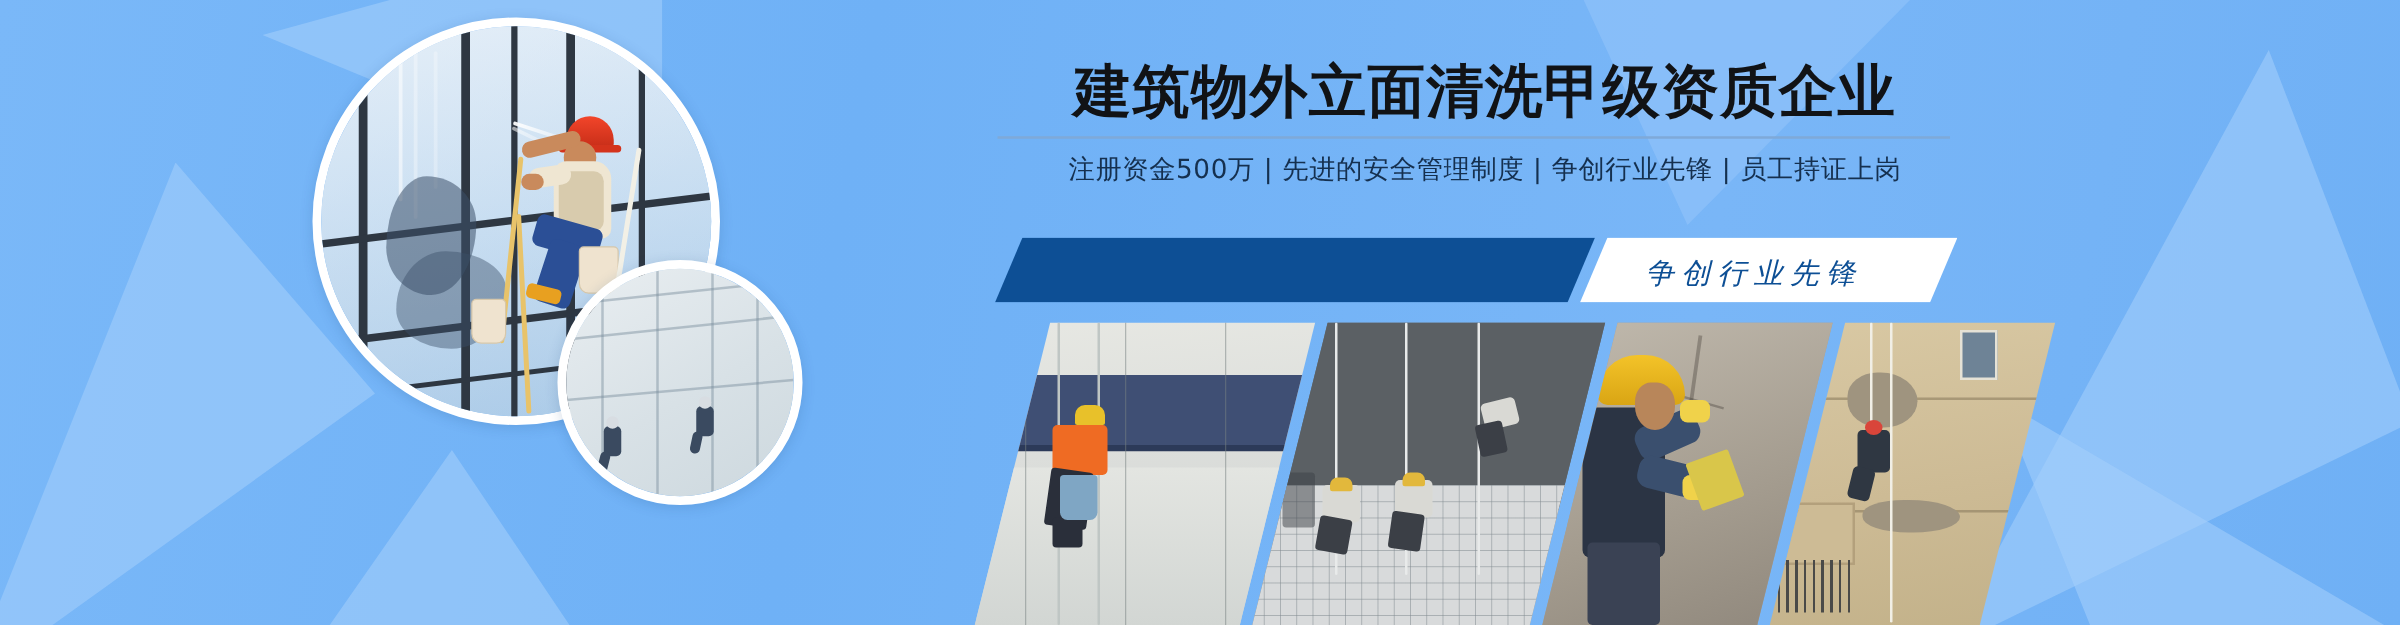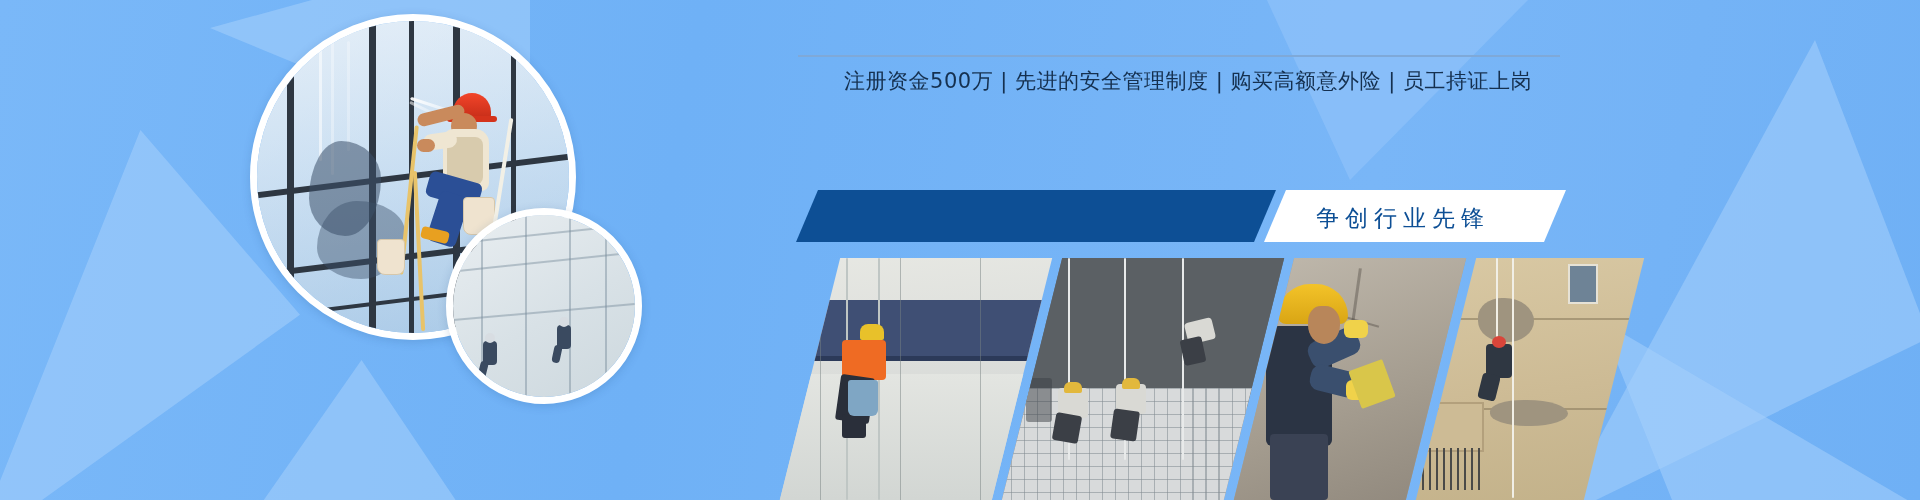--- a/index.html
+++ b/index.html
@@ -80,21 +80,21 @@
 
   
   .ribbon{position:absolute;left:796px;top:190px;width:770px;height:52px;}
   .rib-blue{position:absolute;left:0;top:0;width:480px;height:52px;background:#0d4f95;
     clip-path:polygon(22px 0,100% 0,calc(100% - 22px) 100%,0 100%);}
   .rib-white{position:absolute;left:468px;top:0;width:302px;height:52px;background:#ffffff;
     clip-path:polygon(22px 0,100% 0,calc(100% - 22px) 100%,0 100%);}
   .rib-t1{position:absolute;left:60px;top:12px;width:400px;color:#fff;font-size:25px;
     letter-spacing:6px;font-weight:500;}
   .rib-t2{position:absolute;left:520px;top:13px;color:#0d4f95;font-size:23px;
-    letter-spacing:6px;font-weight:500;}
+    letter-spacing:6px;font-weight:500;font-style:italic;}
 
   
   .strip{position:absolute;left:796px;top:258px;width:790px;height:242px;}
   .slab{position:absolute;top:0;height:242px;overflow:hidden;
     transform:skewX(-14deg);}
   .slab-in{position:absolute;left:-60px;top:0;width:calc(100% + 120px);height:100%;
     transform:skewX(14deg);}
   .s1{left:14px;width:212px;}
   .s2{left:236px;width:222px;}
   .s3{left:468px;width:172px;}
@@ -228,22 +228,23 @@
           <div class="mw-body" style="left:104px;top:110px;width:14px;height:24px"></div>
           <div class="mw-head" style="left:106px;top:102px;width:10px;height:10px"></div>
           <div class="mw-body" style="left:100px;top:130px;width:8px;height:18px;transform:rotate(12deg)"></div>
         </div>
       </div>
     </div>
 
   </div>
 
   <div class="right">
+    <div class="title">建筑物外立面清洗甲级资质企业</div>
     <div class="rule"></div>
-    <div class="subtitle">注册资金500万 | 先进的安全管理制度 | 购买高额意外险 | 员工持证上岗</div>
+    <div class="subtitle">注册资金500万 | 先进的安全管理制度 | 争创行业先锋 | 员工持证上岗</div>
   </div>
 
   <div class="ribbon">
     <div class="rib-blue"></div>
     <div class="rib-white"></div>
     <div class="rib-t2">争创行业先锋</div>
   </div>
 
   <div class="strip">
 

